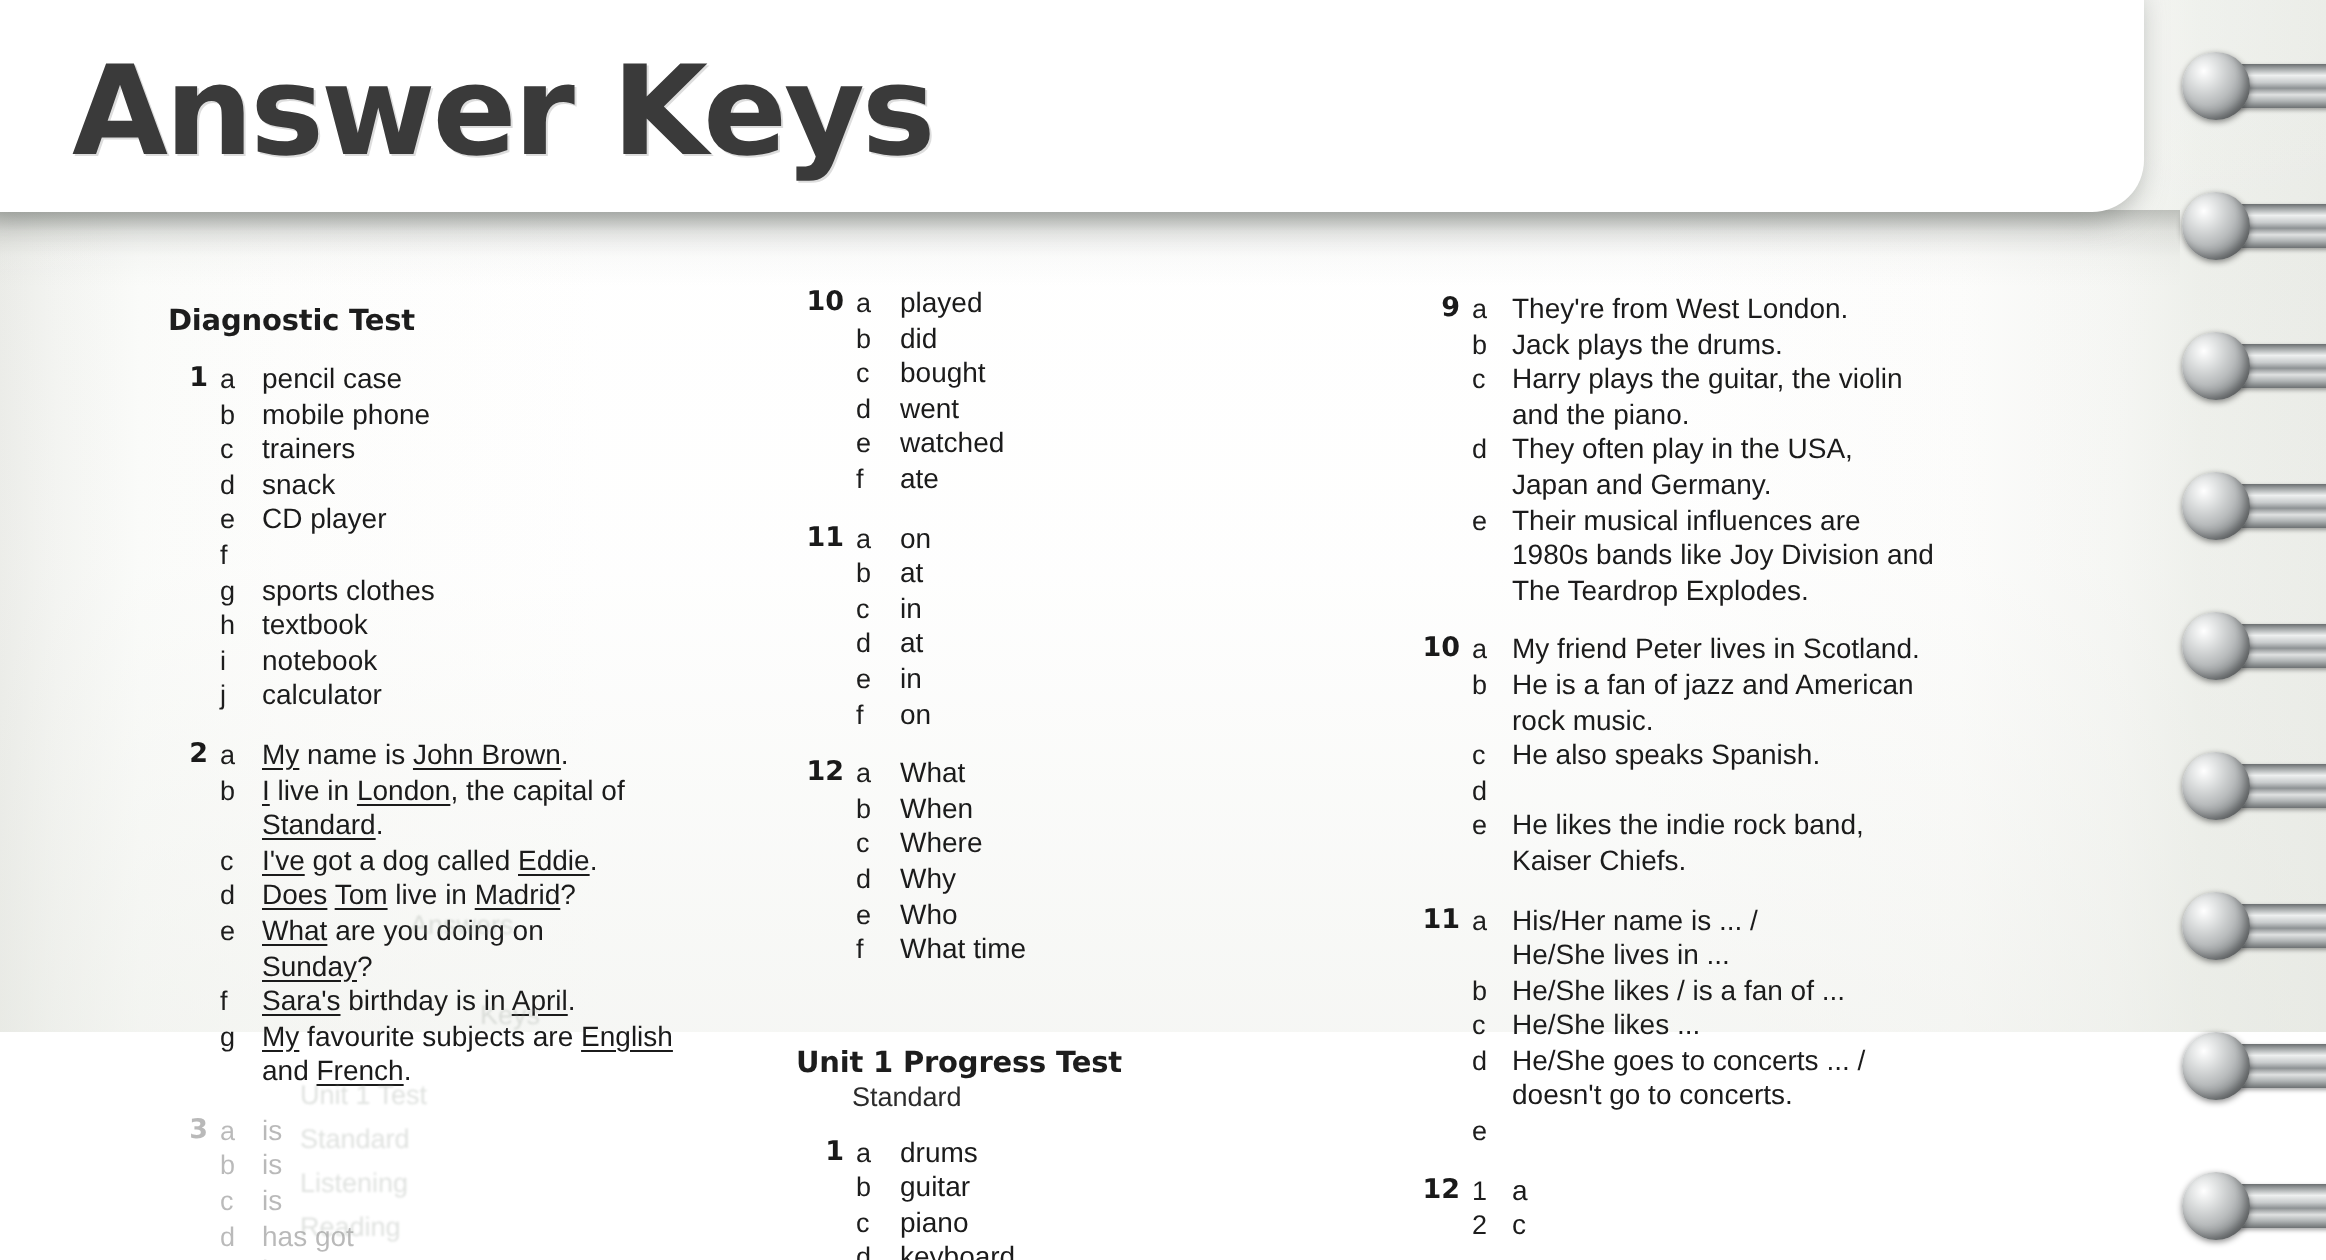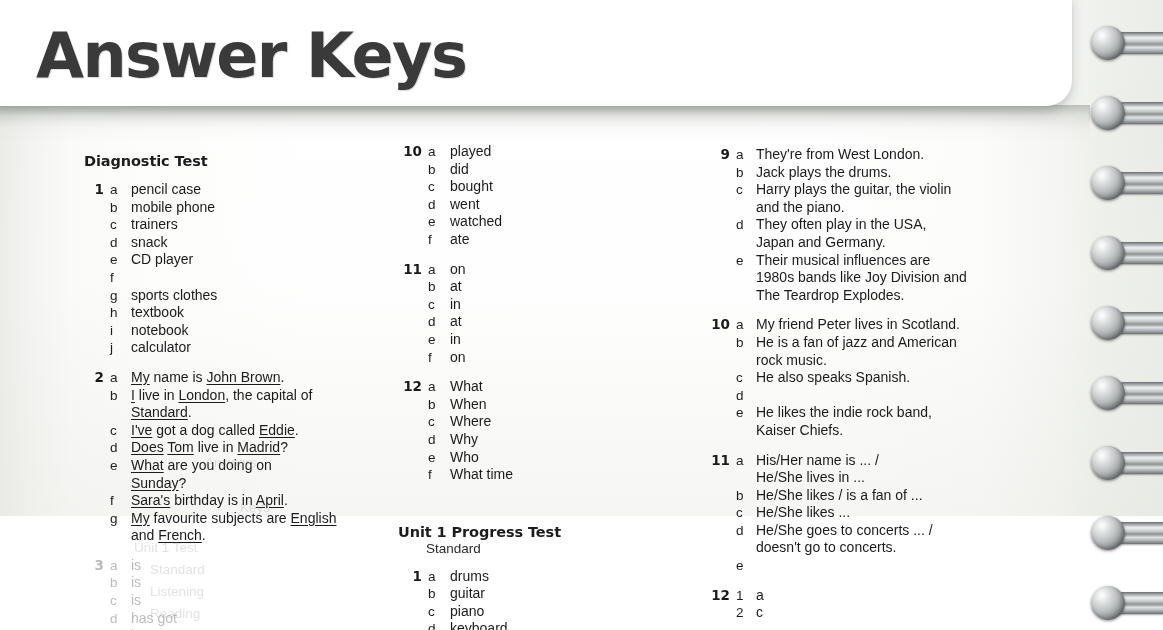--- a/index.html
+++ b/index.html
@@ -513,21 +513,21 @@
               <div class="qtxt">a</div>
             </div>
             <div class="qrow">
               <div class="qnum"></div>
               <div class="qlet">2</div>
               <div class="qtxt">c</div>
             </div>
           </div>
         </div>
       </div>
-  <div class="ghost" style="left: 134px; top: 540px;">Unit 1 Test</div>
+  <div class="ghost" style="left: 150px; top: 540px;">Unit 1 Test</div>
       <div class="ghost" style="left: 150px; top: 562px;">Standard</div>
       <div class="ghost" style="left: 150px; top: 584px;">Listening</div>
       <div class="ghost" style="left: 150px; top: 606px;">Reading</div>
       <div class="ghost" style="left: 205px; top: 455px;">Answers</div>
       <div class="ghost" style="left: 240px; top: 500px;">Keys</div>
     </div>
 
   <div id="clip-bottom"></div>
 </div>
 

